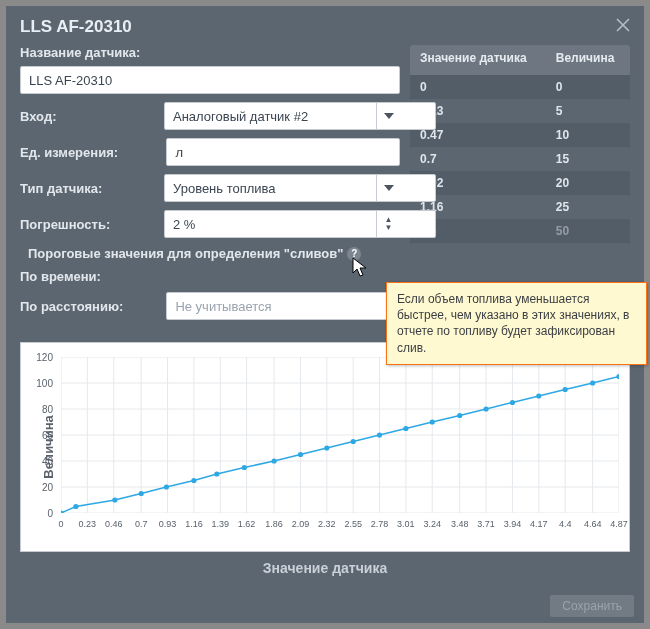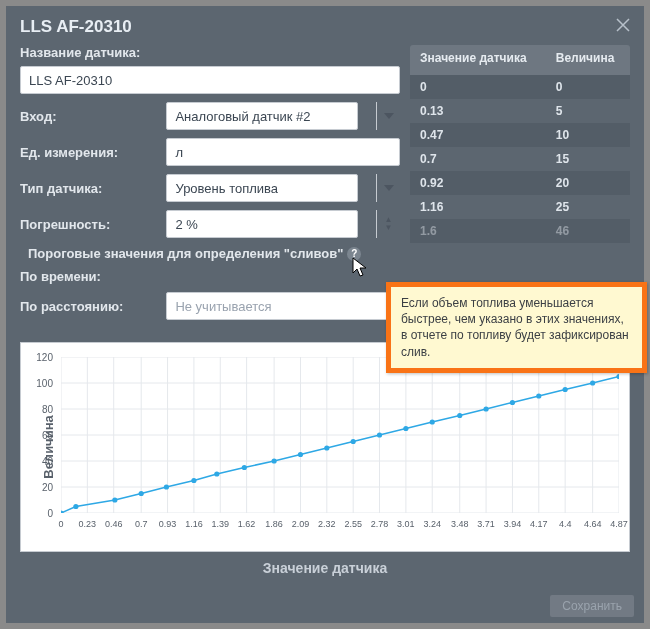--- a/index.html
+++ b/index.html
@@ -13,37 +13,37 @@
   .columns { display:flex; gap:10px; }
   .form-col { width:380px; }
   .table-col { flex:1; min-width:0; }
   .form-row { display:flex; align-items:center; margin-bottom:8px; }
   .form-row > label { width:148px; font-size:13px; font-weight:600; color:#e2e7ec; }
   .form-row .stack > label { font-size:13px; font-weight:600; color:#e2e7ec; display:block; margin-bottom:6px; }
   .field, .select, .spin { height:28px; background:#fff; border:1px solid #c6cbd1; border-radius:2px; font-size:13px; color:#3b4652; padding:0 8px; width:236px; outline:none; }
   .field::placeholder { color:#9aa3af; }
   .field-wide { width:380px; }
   .select-wrap, .spin-wrap { position:relative; width:236px; }
-  .select-wrap .field, .spin-wrap .field { width:192px; padding-right:28px; }
+  .select-wrap .field, .spin-wrap .field { width:272px; padding-right:28px; }
   .select-caret, .spin-ctrl { position:absolute; right:0; top:0; height:100%; width:24px; border-left:1px solid #c6cbd1; display:flex; align-items:center; justify-content:center; color:#4c5560; }
   .spin-ctrl { flex-direction:column; }
   .spin-ctrl span { line-height:8px; font-size:8px; }
   .section-label { font-size:13px; font-weight:600; color:#e2e7ec; margin: 4px 8px 8px; display:flex; align-items:center; gap:4px;}
   .help-icon { width:14px; height:14px; border-radius:50%; background:#7b858f; font-size:10px; font-weight:700; text-align:center; line-height:14px; color:#fff; display:inline-block;}
   
   .cal-table { width:100%; border-collapse:collapse; font-size:12px; }
   .cal-table thead th { background:#6e7781; color:#e6ebf0; font-weight:600; text-align:left; padding:6px 10px 10px; vertical-align:top; }
   .cal-table thead th:first-child { border-top-left-radius:3px; }
   .cal-table thead th:last-child { border-top-right-radius:3px; }
   .cal-table tbody td { padding:5px 10px; color:#dfe5eb; font-weight:600; }
   .cal-table tbody tr:nth-child(odd) td { background:#535d67; }
   .cal-table tbody tr:nth-child(even) td { background:#5c6670; }
   .cal-table tbody tr:last-child td { color: rgba(223,229,235,0.45); }
   
-  .tooltip { position:absolute; left:380px; top:276px; width:261px; background:#fff9d1; border:5px solid #f97316; padding:8px 10px; font-size:12px; color:#3b3f44; line-height:1.35; box-shadow:1px 1px 3px rgba(0,0,0,0.25); z-index:10; }
+  .tooltip { position:absolute; left:380px; top:276px; width:261px; background:#fff9d1; border:1px solid #f97316; padding:8px 10px; font-size:12px; color:#3b3f44; line-height:1.35; box-shadow:1px 1px 3px rgba(0,0,0,0.25); z-index:10; }
   .cursor { position:absolute; left:346px; top:251px; z-index:11; color:#000; }
   
   .chart-area { margin-top:14px; }
   .chart-box { background:#ffffff; height:210px; width:100%; border:1px solid #c6cbd1; position:relative; }
   .y-axis-title { position:absolute; left:-4px; top:50%; transform: translateY(-50%) rotate(-90deg); transform-origin:center; font-size:13px; font-weight:700; color:#59616b; }
   .x-axis-title { text-align:center; font-size:14px; font-weight:700; color:#c9d0d8; margin-top:8px; }
   .plot { position:absolute; left:40px; top:14px; width:558px; height:156px; }
   .grid line { stroke:#e5e8ec; stroke-width:1; }
   .series { fill:none; stroke:#2ea8e5; stroke-width:1.5; }
   .pt { fill:#2ea8e5; }
@@ -154,21 +154,21 @@
                 <tr>
                   <td>0.92</td>
                   <td>20</td>
                 </tr>
                 <tr>
                   <td>1.16</td>
                   <td>25</td>
                 </tr>
                 <tr>
                   <td>1.6</td>
-                  <td>46</td>
+                  <td>50</td>
                 </tr>
               </tbody>
           </table>
         </div>
       </div>
 
       <div class="chart-area">
         <div class="chart-box">
           <div class="y-axis-title">Величина</div>
           <div class="y-ticks" id="yTicks">

